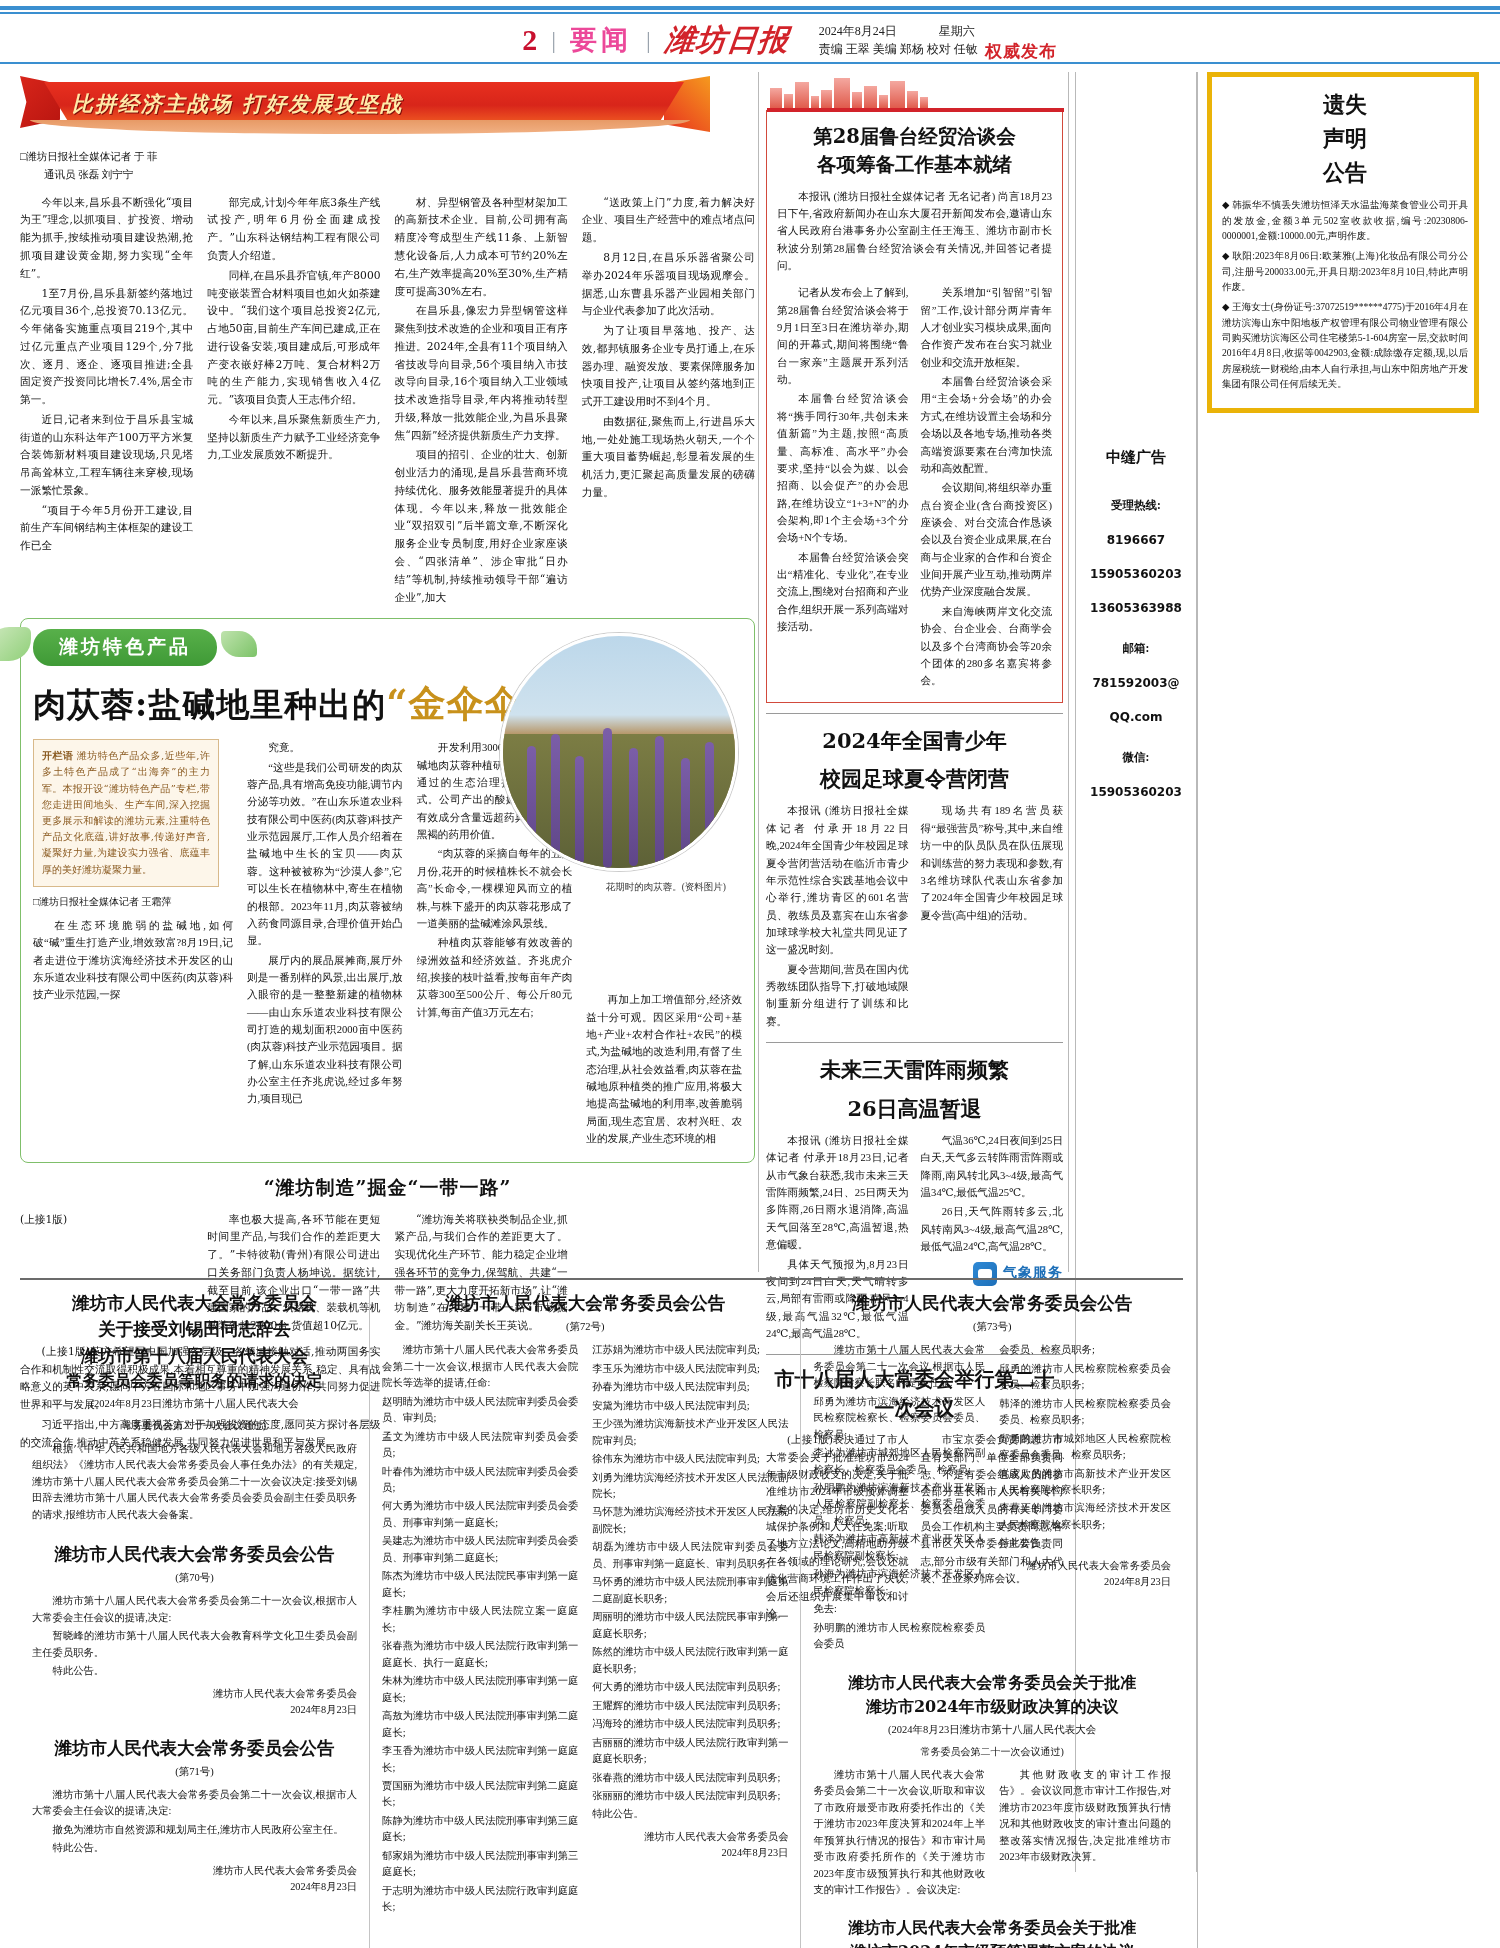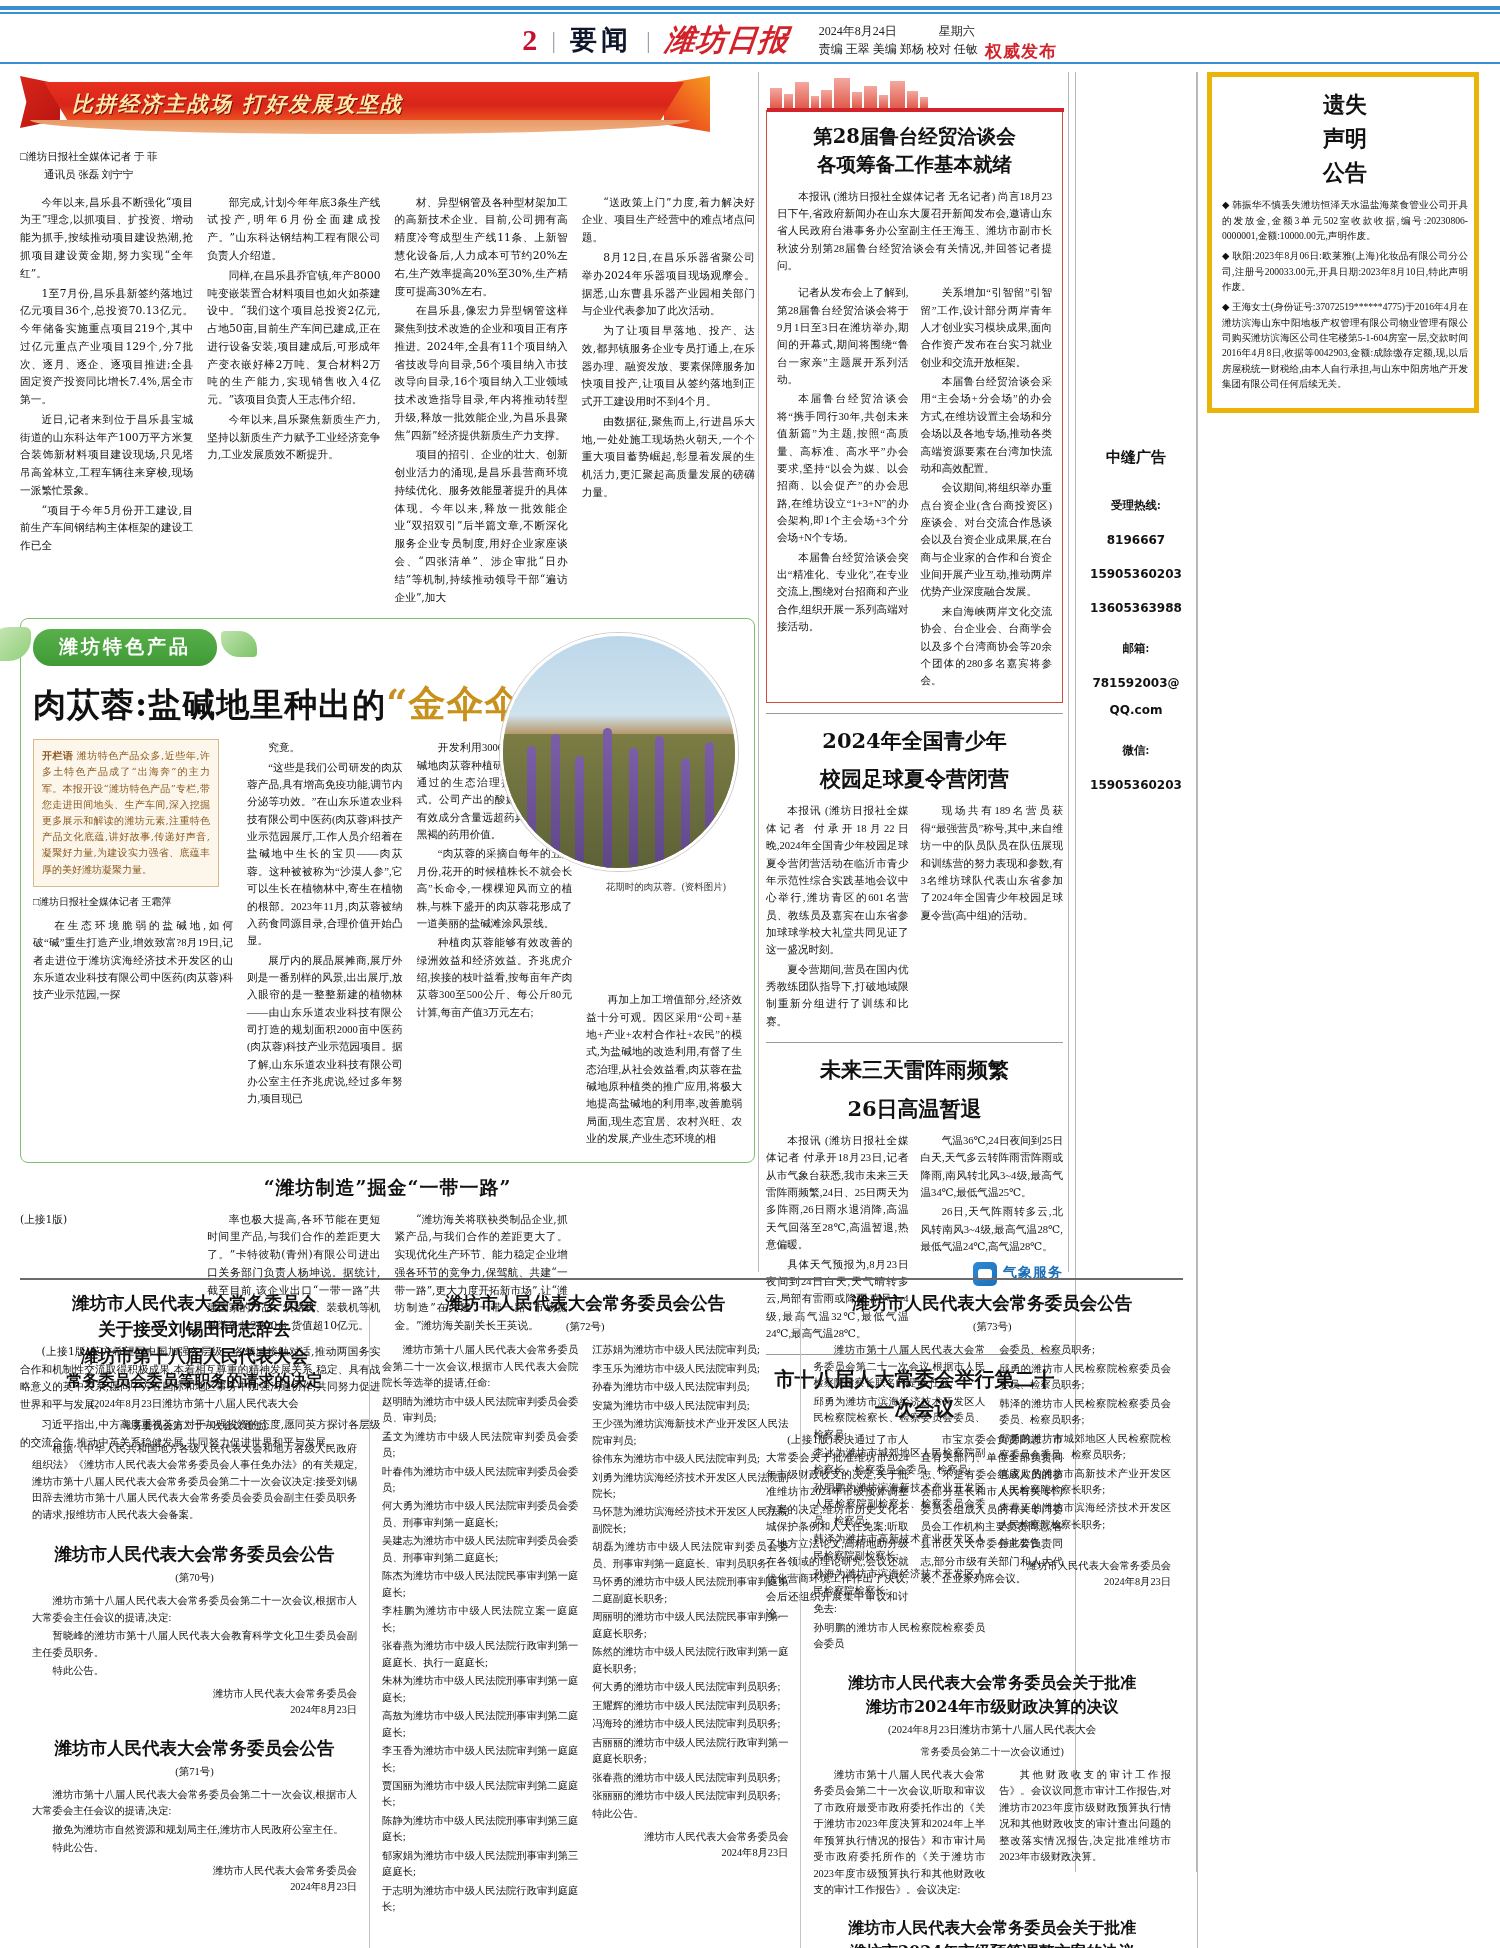--- a/index.html
+++ b/index.html
@@ -12,21 +12,21 @@
   }
   .page { position: relative; width: 1500px; height: 1948px; background:#fff; }
 
   
   .rule-top { position:absolute; left:0; top:6px; width:1500px; height:4px; background:#3a8fd0; }
   .rule-top2{ position:absolute; left:0; top:12px; width:1500px; height:2px; background:#3a8fd0; }
   .masthead { position:absolute; left:0; top:18px; width:1500px; height:44px;
               display:flex; align-items:center; justify-content:center; gap:14px; }
   .mh-page { color:#c8102e; font-size:30px; font-weight:bold; font-family:"Liberation Serif",serif; }
   .mh-sep { color:#9aa3ad; font-size:24px; font-weight:300; }
-  .mh-sec { font-size:27px; font-weight:bold; letter-spacing:4px; color:#0f172a;
+  .mh-sec { font-size:27px; font-weight:bold; letter-spacing:4px; color:#ec4899;
             font-family:"DejaVu Serif", serif; }
   .mh-logo { font-size:30px; font-weight:bold; color:#d2232a; letter-spacing:1px;
              font-family:"DejaVu Serif", serif; font-style:italic; transform:skewX(-6deg); }
   .mh-meta { font-size:12px; line-height:1.5; color:#222; margin-left:16px; }
   .mh-meta .row1 { display:flex; gap:42px; }
   .mh-meta .row2 { display:flex; gap:8px; }
   .rule-bot { position:absolute; left:0; top:62px; width:1500px; height:2px; background:#3a8fd0; }
 
   
   .colA { position:absolute; left:20px; top:72px; width:735px; }
@@ -414,21 +414,21 @@
   <div class="colC" style="height:1800px;">
     <div class="cbox">
       <div style="height:370px;"></div>
       <div class="c-title">中缝广告</div>
       <div class="c-label">受理热线:</div>
       <div class="c-num">8196667</div>
       <div class="c-num">15905360203</div>
       <div class="c-num">13605363988</div>
       <div class="c-label">邮箱:</div>
       <div class="c-num">781592003@</div>
-      <div class="c-num" style="margin-top:13px;">QQ.com</div>
+      <div class="c-num" style="margin-top:20px;">QQ.com</div>
       <div class="c-label">微信:</div>
       <div class="c-num">15905360203</div>
     </div>
   </div>
 
   <div class="colD">
     <div style="border:5px solid #eab308; padding:10px 6px 12px 10px;">
       <div class="d-title">遗失</div>
       <div class="d-title">声明</div>
       <div class="d-title">公告</div>

